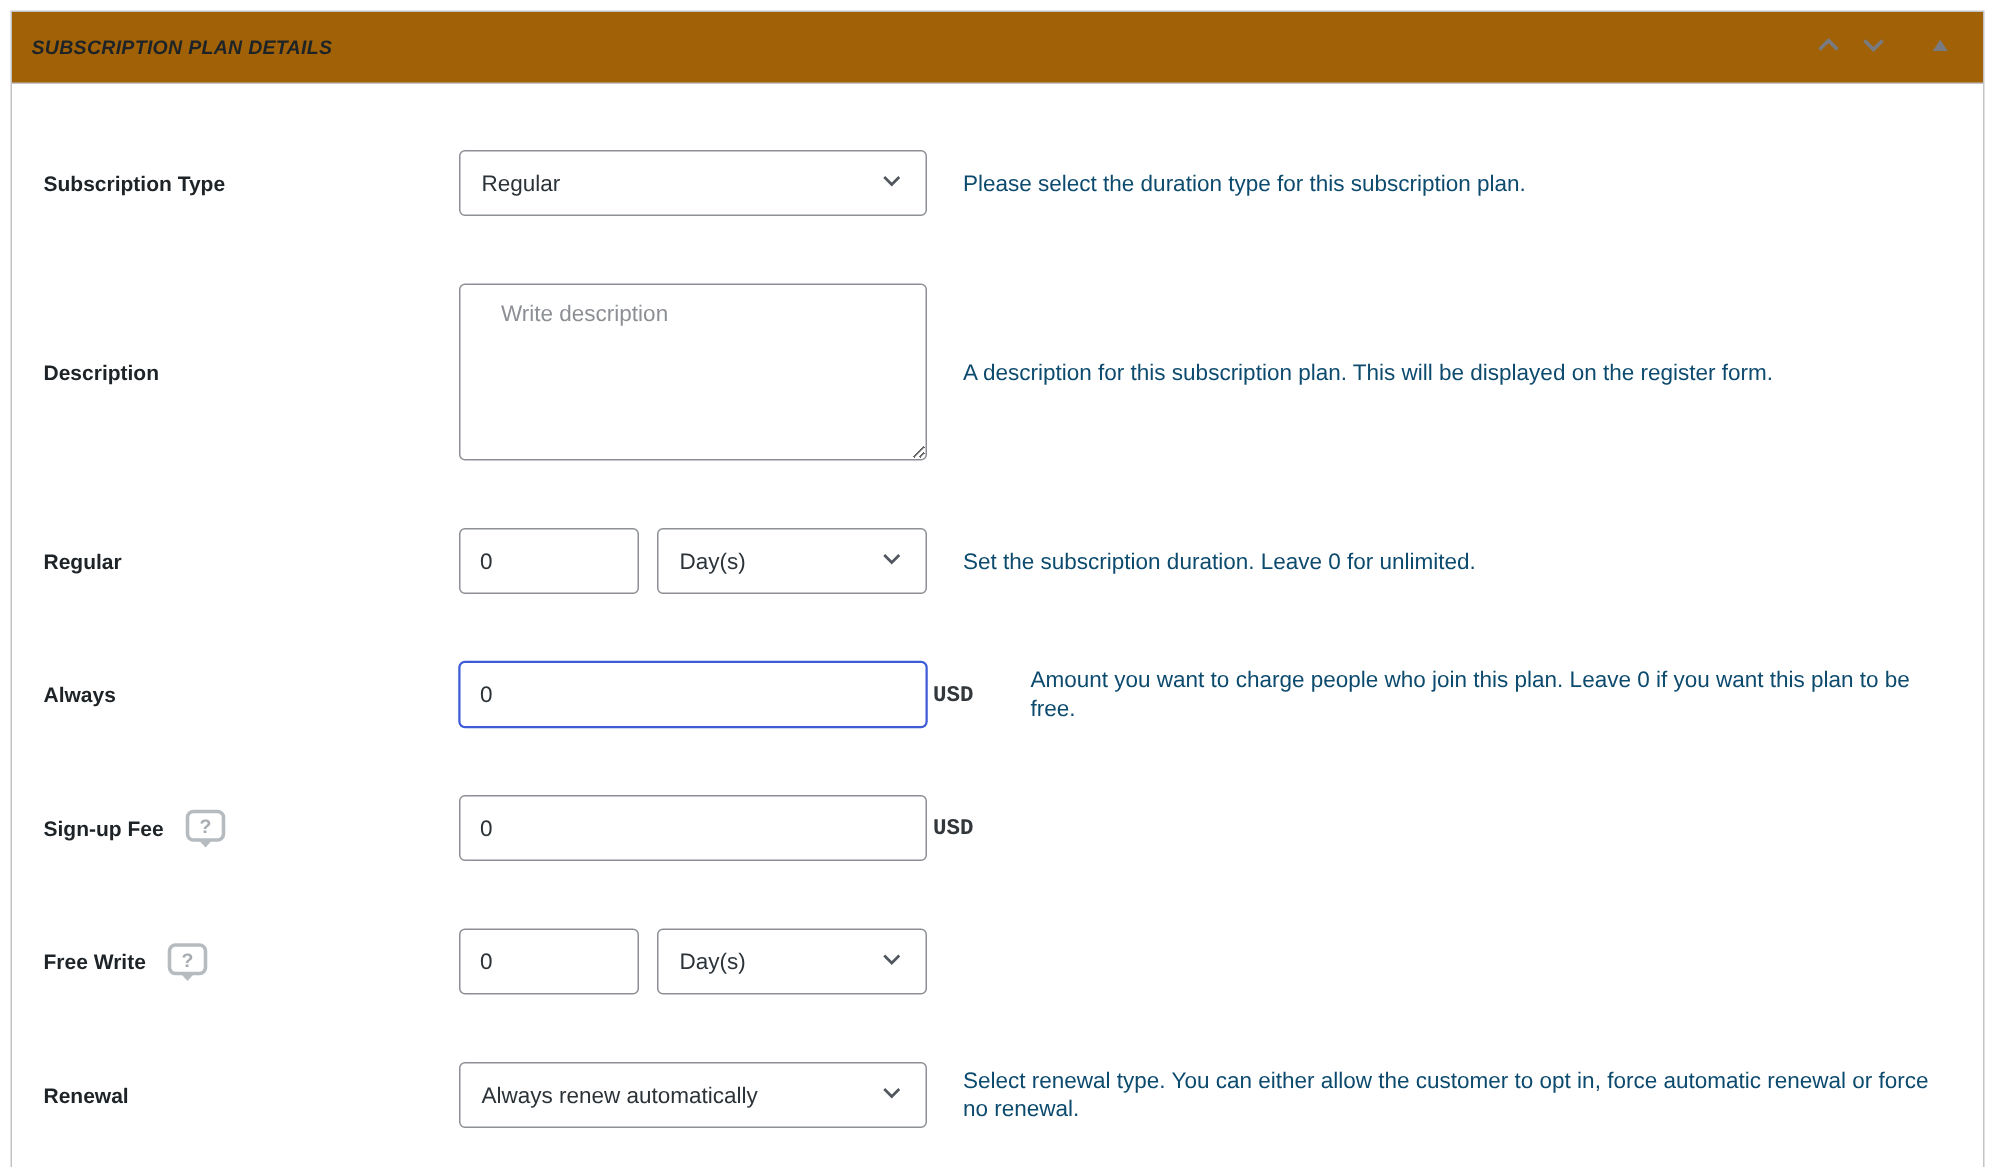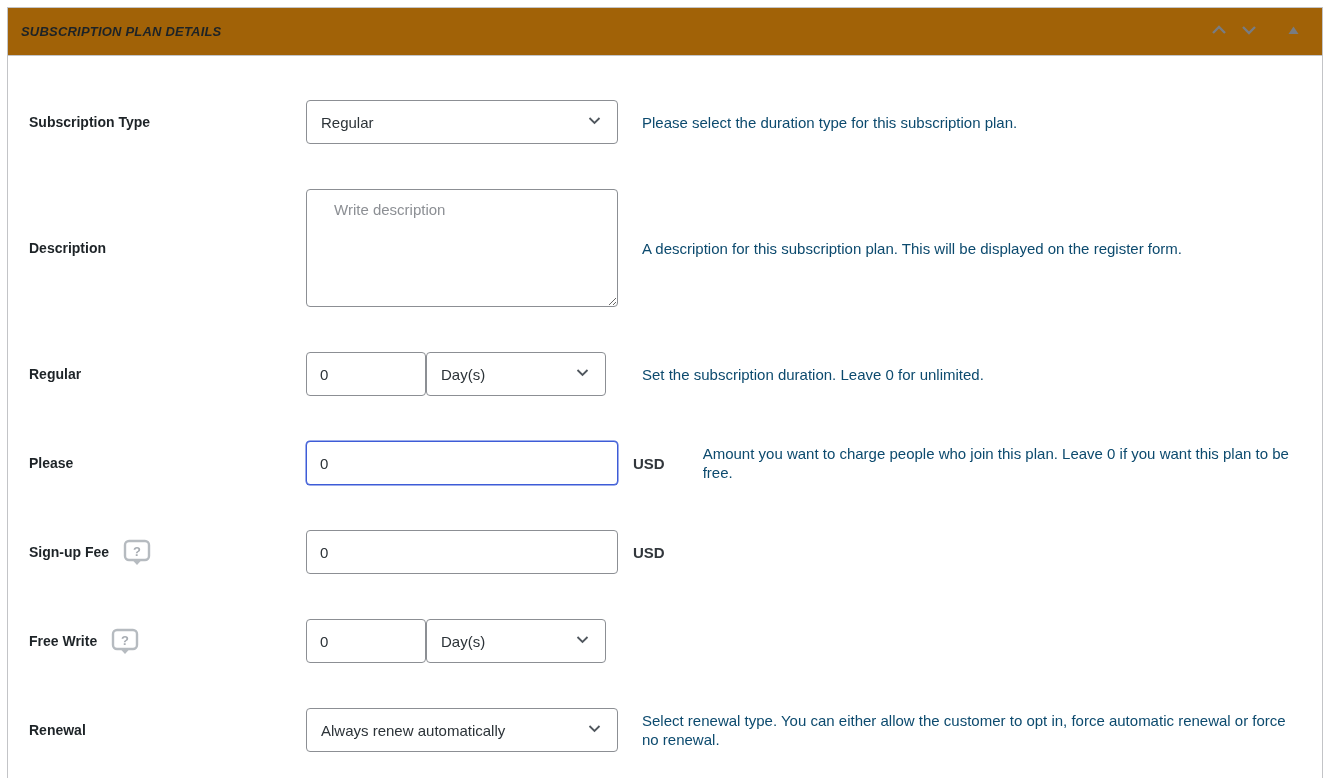--- a/index.html
+++ b/index.html
@@ -90,35 +90,36 @@
   .select-box {
     height: 44px;
     display: flex;
     align-items: center;
     justify-content: space-between;
     padding: 0 14px;
     cursor: pointer;
     user-select: none;
   }
   .select-box.wide { width: 312px; }
-  .select-box.medium { width: 180px; }
+  .select-box.medium { width: 180px; margin-left: 12px; }
   .desc-textarea {
     width: 312px;
     height: 118px;
     padding: 10px 27px;
     resize: both;
     line-height: 19px;
   }
   .desc-textarea::placeholder { color: #8c8f94; opacity: 1; }
   .unit-label {
-    margin-left: 15px;
+    margin-left: 4px;
     font-size: 15px;
     font-weight: bold;
     color: #32373c;
     flex-shrink: 0;
+    font-family: Liberation Mono, monospace;
   }
   .row-desc {
     flex: 1;
     margin-left: 24px;
     padding-right: 28px;
     font-size: 15px;
     line-height: 19px;
     color: #0c4a6e;
   }
   .row-desc.after-unit { margin-left: 38px; }
@@ -197,21 +198,21 @@
                 <path d="M3.5 6 L8.5 11 L13.5 6" fill="none" stroke="#50575e" stroke-width="1.8"></path>
               </svg>
           </span>
         </div>
       </div>
       <div class="row-desc">Set the subscription duration. Leave 0 for unlimited.</div>
     </div>
 
     <div class="form-row">
       <div class="row-label-cell">
-        <span class="row-label">Please</span>
+        <span class="row-label">Always</span>
       </div>
       <div class="controls-cell">
         <input type="text" class="text-input focused" value="0" style="">
       </div>
       <span class="unit-label">USD</span>
       <div class="row-desc after-unit">Amount you want to charge people who join this plan. Leave 0 if you want this plan to be free.</div>
     </div>
 
     <div class="form-row">
       <div class="row-label-cell">

